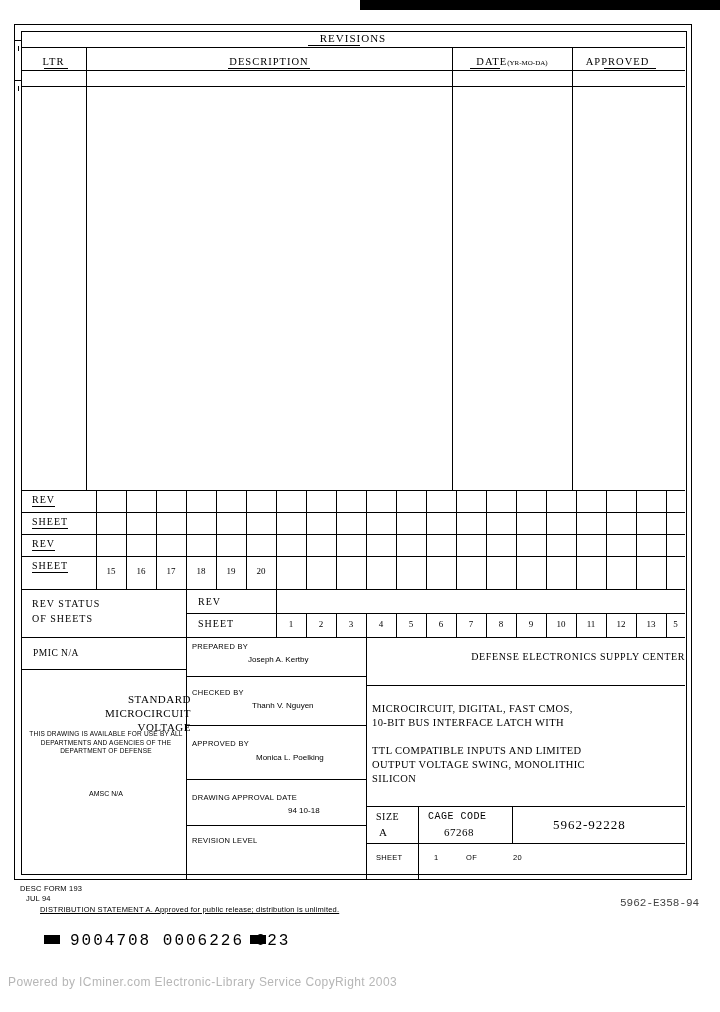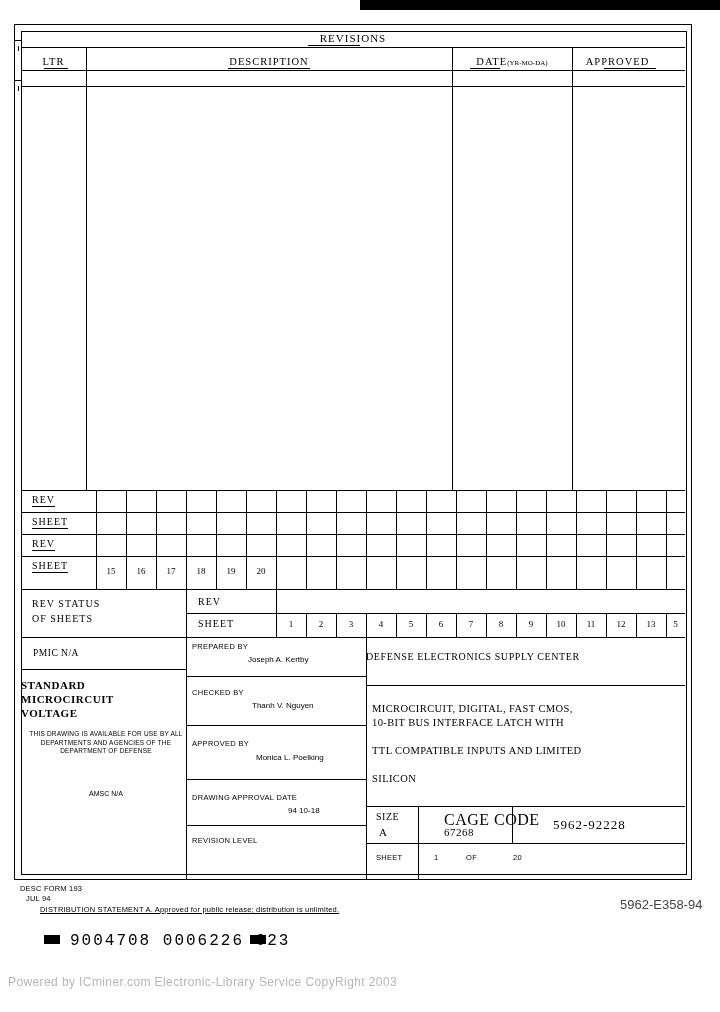--- a/index.html
+++ b/index.html
@@ -107,40 +107,41 @@
     letter-spacing: 0.3px;
     font-family: "Liberation Sans", sans-serif;
   }
   .tb-hand {
     position: absolute;
     font-size: 8px;
     font-family: "Liberation Sans", sans-serif;
   }
   .center-block {
     position: absolute;
-    text-align: left;
+    text-align: right;
     font-size: 10px;
     letter-spacing: 0.6px;
     line-height: 13px;
   }
   .desc-line {
     position: absolute;
     font-size: 10.5px;
     letter-spacing: 0.4px;
     line-height: 14px;
     white-space: pre;
   }
   .std-title {
     position: absolute;
     width: 170px;
-    text-align: left;
+    text-align: right;
     font-size: 11px;
-    font-weight: bold;
+    font-weight: normal;
     line-height: 14px;
     letter-spacing: 0.5px;
+    margin-top: 14px;
   }
   .std-note {
     position: absolute;
     width: 170px;
     text-align: center;
     font-size: 6.5px;
     line-height: 8.5px;
     font-family: "Liberation Sans", sans-serif;
     letter-spacing: 0.2px;
   }
@@ -154,22 +155,22 @@
 
   
   .foot {
     position: absolute;
     font-family: "Liberation Sans", sans-serif;
     font-size: 7.5px;
     letter-spacing: 0.2px;
   }
   .foot-serif {
     position: absolute;
-    font-family: Liberation Sans, sans-serif;
-    font-size: 13px;
+    font-family: Liberation Mono, monospace;
+    font-size: 11px;
   }
   .barcode {
     position: absolute;
     font-family: "Liberation Mono", monospace;
     font-size: 16px;
     letter-spacing: 2px;
   }
   .barblock {
     position: absolute;
     background: #000;
@@ -342,31 +343,32 @@
 
   <div class="tb-small" style="left:192px; top:836px;">REVISION LEVEL</div>
   <div class="tb-hand" style="left:290px; top:849px;"></div>
 
   <div class="hline" style="left:366px; top:685px; width:319px;"></div>
   <div class="center-block" style="left:366px; top:650px; width:319px;">DEFENSE ELECTRONICS SUPPLY CENTER</div>
 
   <div class="desc-line" style="left:372px; top:702px;">MICROCIRCUIT, DIGITAL, FAST CMOS,</div>
   <div class="desc-line" style="left:372px; top:716px;">10-BIT BUS INTERFACE LATCH WITH</div>
   <div class="desc-line" style="left:372px; top:744px;">TTL COMPATIBLE INPUTS AND LIMITED</div>
+  <div class="desc-line" style="left:372px; top:758px;">OUTPUT VOLTAGE SWING, MONOLITHIC</div>
   <div class="desc-line" style="left:372px; top:772px;">SILICON</div>
 
   <div class="hline" style="left:366px; top:806px; width:319px;"></div>
   <div class="hline" style="left:366px; top:843px; width:319px;"></div>
   <div class="vline" style="left:418px; top:806px; height:37px;"></div>
   <div class="vline" style="left:512px; top:806px; height:37px;"></div>
 
   <div class="tb" style="left:376px; top:811px; font-size:10px;">SIZE</div>
   <div class="tb" style="left:379px; top:826px; font-size:11px;">A</div>
 
-  <div class="tb" style="left:444px; top:811px; font-size:16px;">CAGE CODE</div>
+  <div class="tb" style="left:428px; top:811px; font-size:10px;font-family:Liberation Mono, monospace;">CAGE CODE</div>
   <div class="tb" style="left:444px; top:826px; font-size:11px;">67268</div>
 
   <div class="tb" style="left:553px; top:817px; font-size:13px; letter-spacing:1px;">5962-92228</div>
 
   <div class="vline" style="left:418px; top:843px; height:37px;"></div>
   <div class="tb-small" style="left:376px; top:853px;">SHEET</div>
   <div class="tb-small" style="left:434px; top:853px;">1</div>
   <div class="tb-small" style="left:466px; top:853px;">OF</div>
   <div class="tb-small" style="left:513px; top:853px;">20</div>
 

